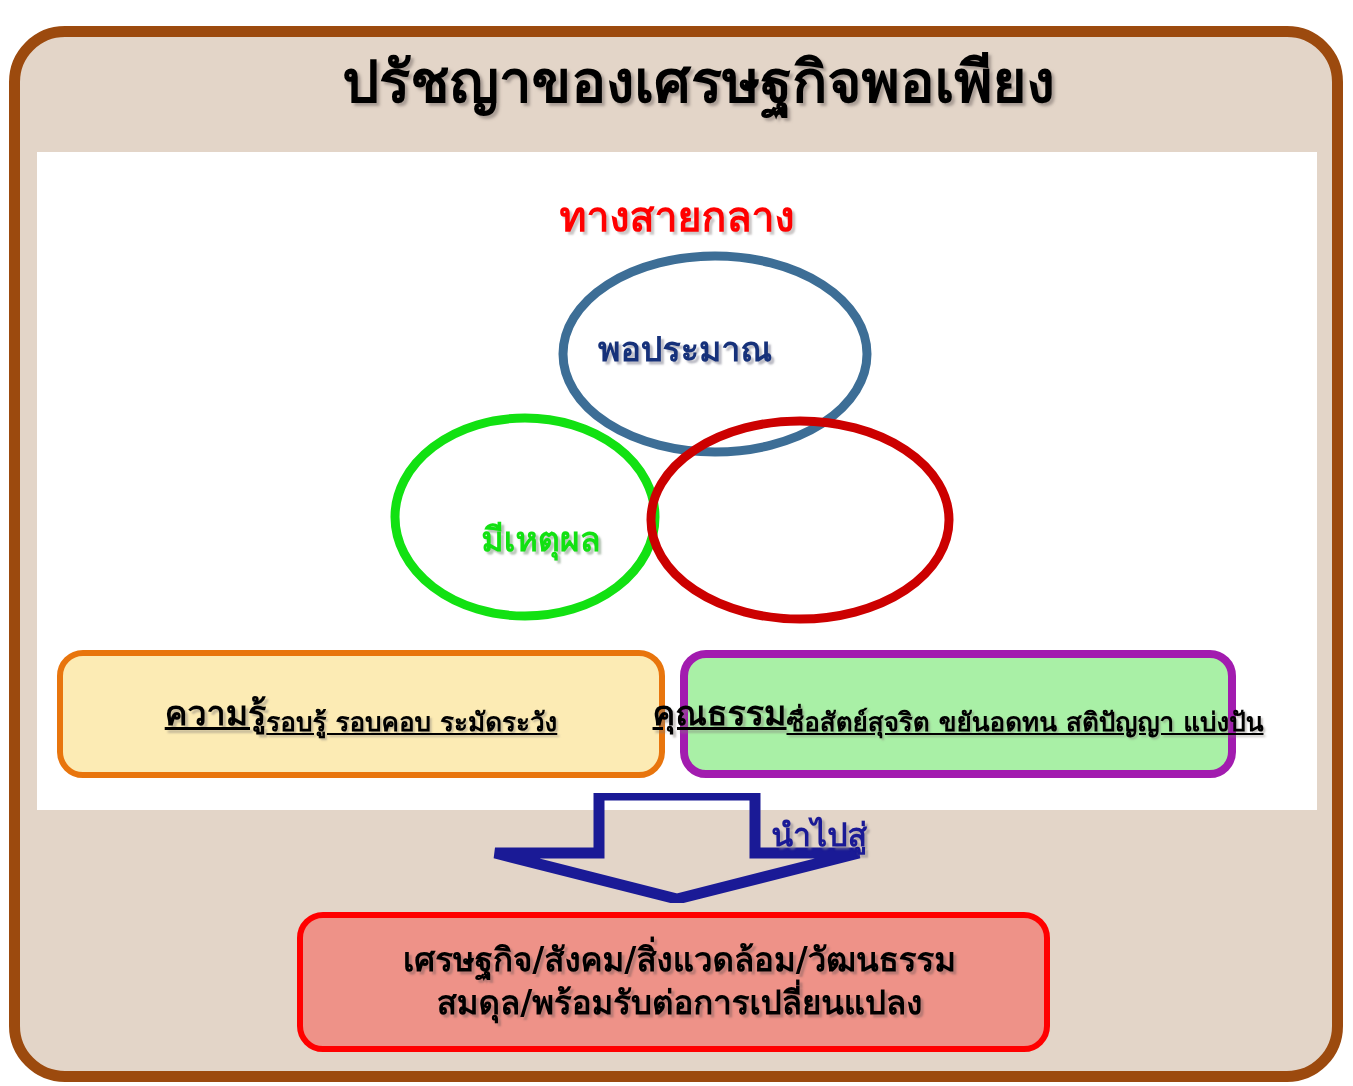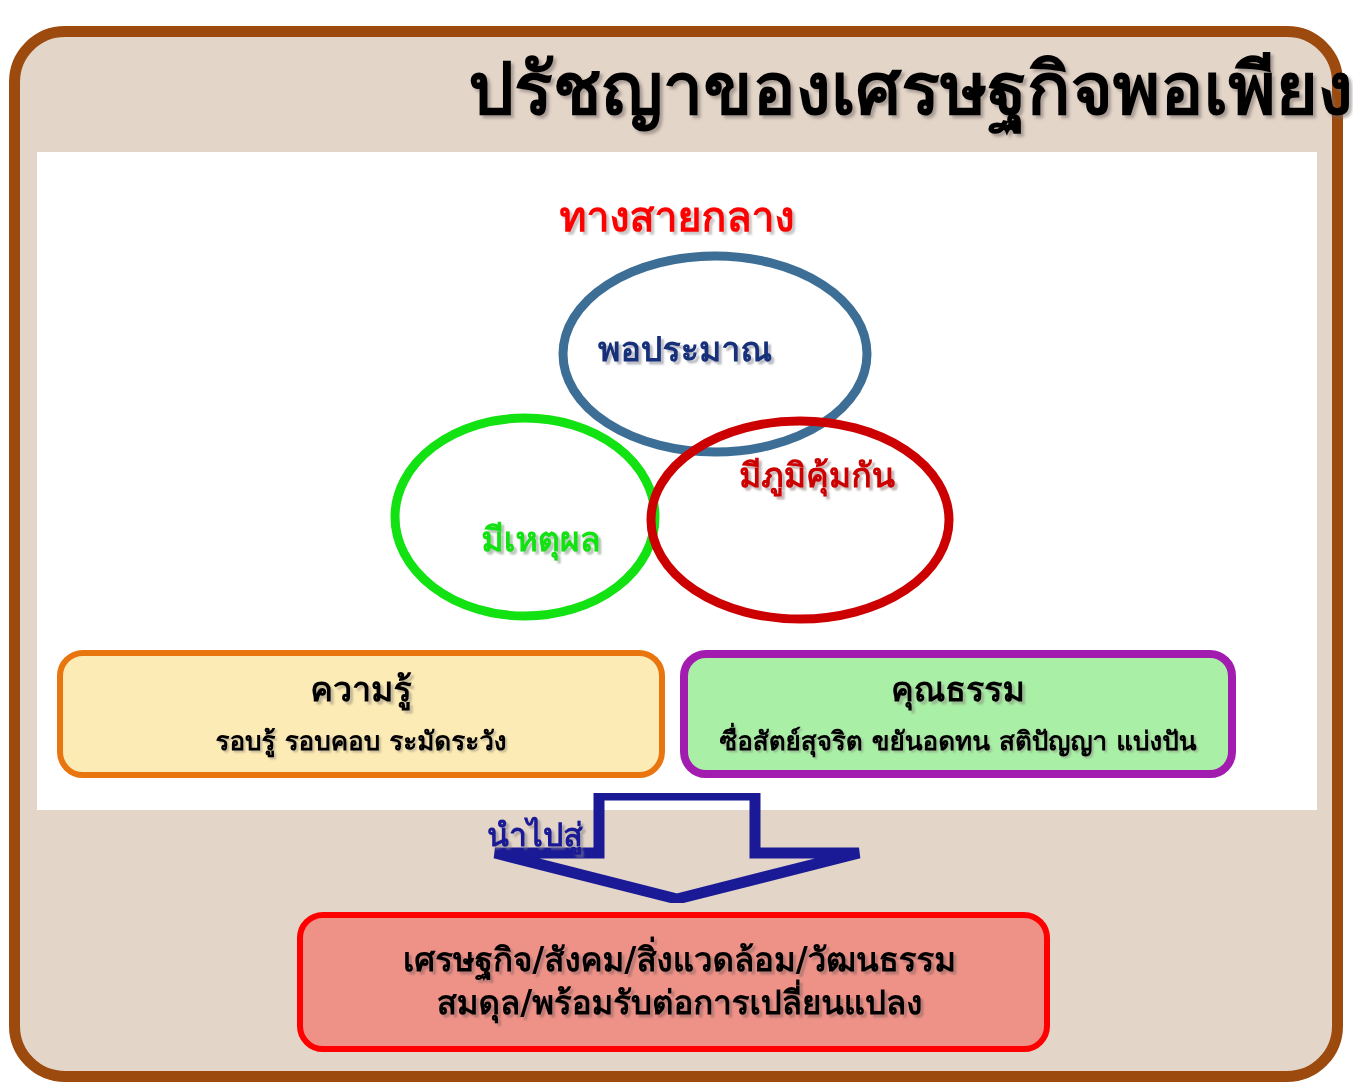--- a/index.html
+++ b/index.html
@@ -31,22 +31,22 @@
     border: 11px solid #9C4A0E;
     border-radius: 56px;
   }
 
   
   .title {
     position: absolute;
     left: 0;
     top: 52px;
     width: 1353px;
-    text-align: right;
-    font-size: 72px;
+    text-align: center;
+    font-size: 58px;
     font-weight: bold;
     color: #000000;
     letter-spacing: 0px;
     text-shadow: 3px 3px 3px rgba(120,110,105,0.55);
     line-height: 1.05;
     white-space: nowrap;
     padding-left: 44px;
   }
 
   
@@ -118,24 +118,25 @@
     text-shadow: 3px 3px 2px rgba(150,120,120,0.55);
   }
 
   
   .cond-box {
     position: absolute;
     top: 498px;
     height: 128px;
     border-radius: 26px;
     display: flex;
-    flex-direction: column;
+    flex-direction: row;
     align-items: center;
     justify-content: center;
     text-align: left;
+    text-decoration: underline;
   }
   .cond-box.knowledge {
     left: 20px;
     width: 608px;
     background: #FCEBB4;
     border: 6px solid #E8750D;
   }
   .cond-box.morality {
     left: 643px;
     width: 556px;
@@ -167,21 +168,21 @@
     top: 793px;
     width: 380px;
     height: 110px;
   }
   .arrow-wrap svg { display: block; }
   .arrow-label {
     position: absolute;
     left: 0;
     top: 16px;
     width: 380px;
-    text-align: left;
+    text-align: right;
     font-size: 32px;
     font-weight: bold;
     color: #1A1A96;
     text-shadow: 3px 3px 2px rgba(135,130,140,0.55);
     white-space: nowrap;
   }
 
   
   .result-box {
     position: absolute;
@@ -230,21 +231,20 @@
 
         <ellipse cx="763" cy="368" rx="149" ry="99" fill="none" stroke="#CC0000" stroke-width="9"></ellipse>
       </svg>
     </div>
 
     <div class="venn-label moderation">พอประมาณ</div>
 
     <div class="venn-label reason">มีเหตุผล</div>
 
     <div class="venn-label immunity">
-      <div>มีภูมิคุ้มกัน</div>
     </div>
 
     <div class="cond-box knowledge">
       <div class="cond-head">ความรู้</div>
       <div class="cond-sub">รอบรู้ รอบคอบ ระมัดระวัง</div>
     </div>
 
     <div class="cond-box morality">
       <div class="cond-head">คุณธรรม</div>
       <div class="cond-sub">ซื่อสัตย์สุจริต ขยันอดทน สติปัญญา แบ่งปัน</div>

